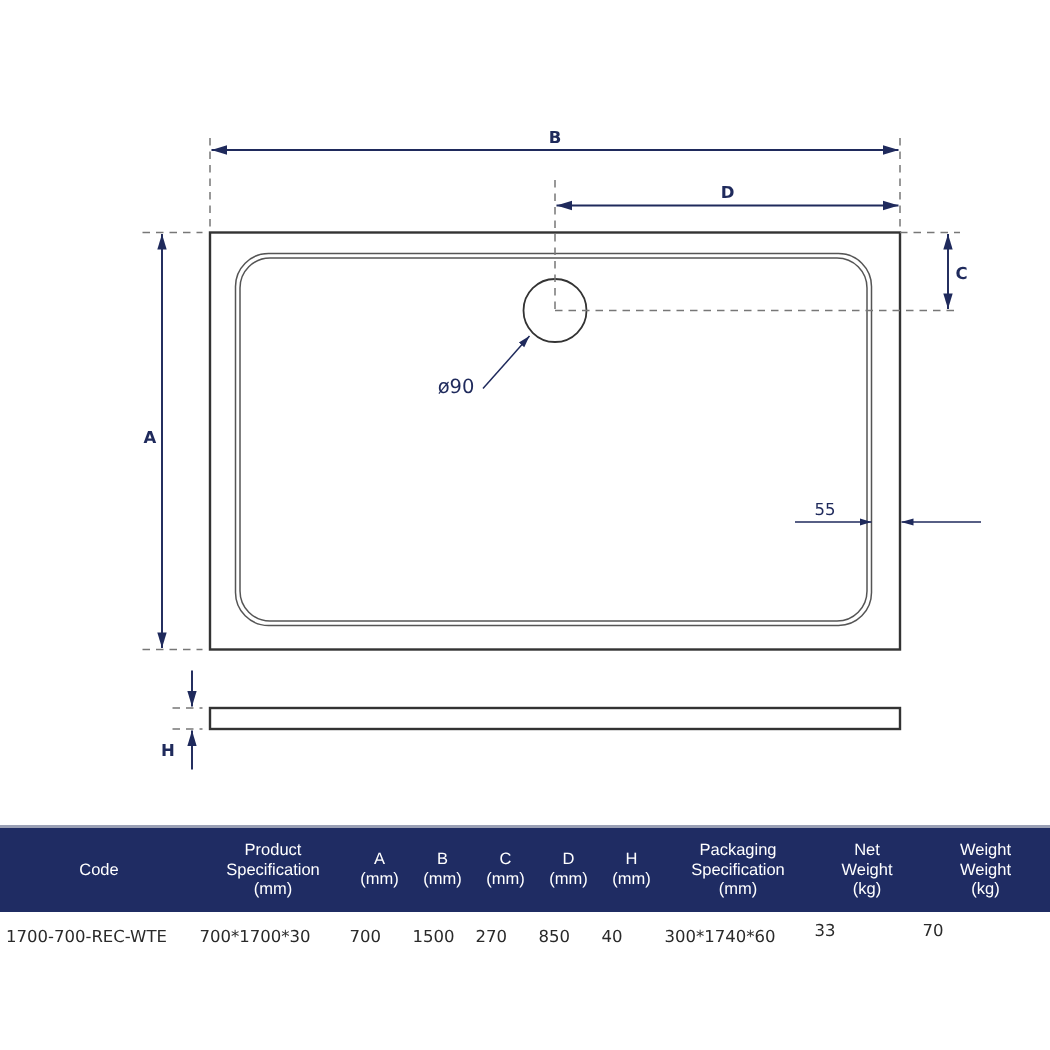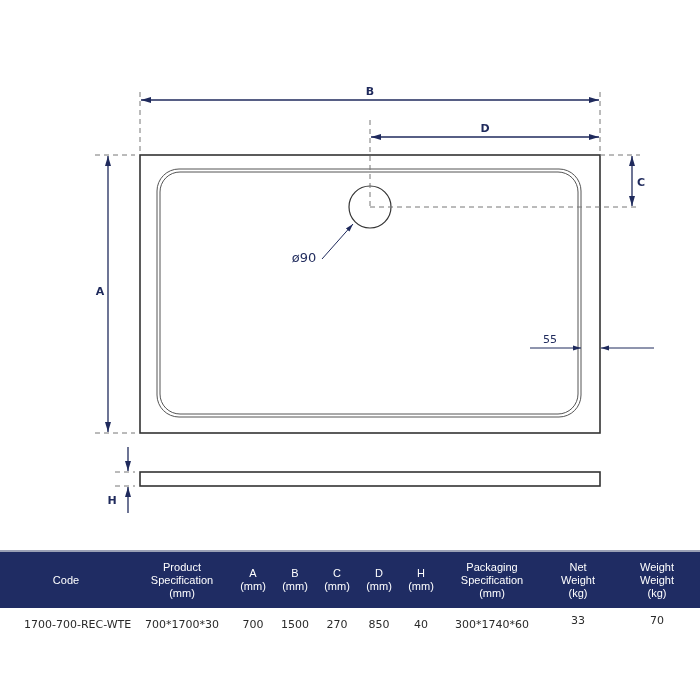--- a/index.html
+++ b/index.html
@@ -4,22 +4,22 @@
 <style>
   html,body{margin:0;padding:0;background:#ffffff;}
   body{width:700px;height:700px;position:relative;overflow:hidden;font-family:"Liberation Sans",sans-serif;}
   #drawing{position:absolute;left:0;top:0;width:700px;height:550px;}
   .dimlabel{font-family:"DejaVu Sans",sans-serif;font-weight:bold;font-size:11px;fill:#1f2a5c;}
   .noteLabel{font-family:"DejaVu Sans",sans-serif;font-size:11px;fill:#1f2a5c;}
   .diaLabel{font-family:"DejaVu Sans",sans-serif;font-size:13px;fill:#1f2a5c;}
   #spec-table{position:absolute;left:0;top:552px;width:700px;border-collapse:collapse;table-layout:fixed;}
   #spec-table thead tr{background:#1f2c63;height:56px;}
   #spec-table th{color:#ffffff;font-weight:normal;font-size:11px;line-height:13px;text-align:center;vertical-align:middle;padding:0;font-family:Liberation Sans, sans-serif;}
-  #spec-table td{color:#2a2a2a;font-size:11px;text-align:center;vertical-align:top;padding-top:10px;font-family:"DejaVu Sans",sans-serif;white-space:nowrap;}
-  #spec-table td.code{text-align:left;padding-left:24px;}
+  #spec-table td{color:#2a2a2a;font-size:11px;text-align:left;vertical-align:top;padding-top:10px;font-family:"DejaVu Sans",sans-serif;white-space:nowrap;}
+  #spec-table td.code{text-align:left;padding-left:4px;}
   .topline{position:absolute;left:0;top:550px;width:700px;height:2px;background:#9aa0b5;}
 </style>
 </head>
 <body>
 
 <svg id="drawing" viewBox="0 0 700 550" width="700" height="550">
   <defs>
     <marker id="arr" viewBox="0 0 10 10" refX="10" refY="5" markerWidth="8" markerHeight="8" orient="auto-start-reverse">
       <path d="M0,2 L10,5 L0,8 z" fill="#1f2a5c"></path>
     </marker>

